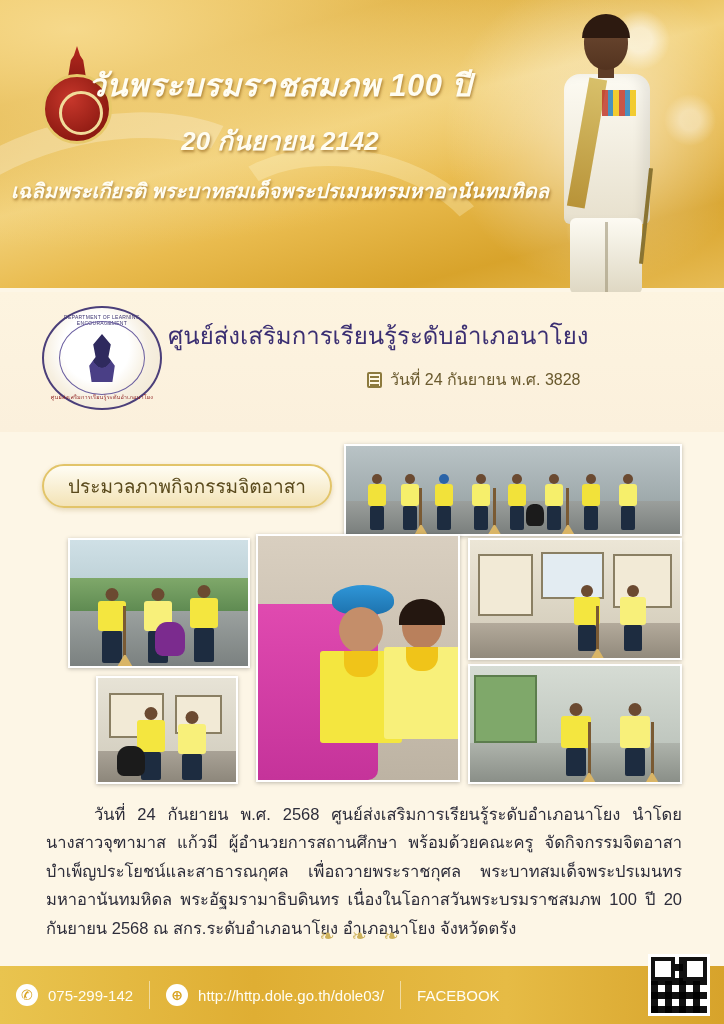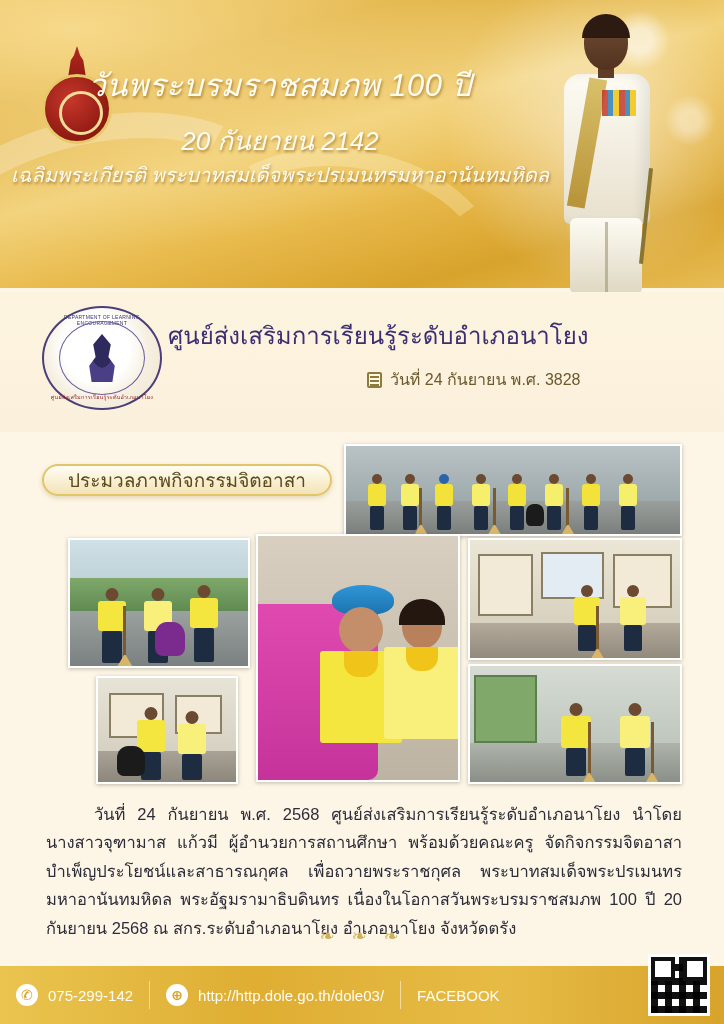--- a/index.html
+++ b/index.html
@@ -55,25 +55,25 @@
   }
   .crest .disc:after{
     content:""; position:absolute; left:14px; top:14px; width:38px; height:38px;
     border-radius:50%; border:3px solid #f1dc9a;
   }
 
   .banner-title {
     position: absolute; left: 0; top: 60px; width: 560px;
     text-align: center; color: #fffdf2;
     text-shadow: 1px 2px 3px rgba(120,70,0,.55);
-    font-style: italic; font-weight: normal;
+    font-style: italic; font-weight: bold;
   }
   .banner-title .l1 { font-size: 31px; letter-spacing: .5px; }
   .banner-title .l2 { font-size: 26px; margin-top: 10px; }
-  .banner-title .l3 { font-size: 20px; line-height: 1.45; }
+  .banner-title .l3 { font-size: 20px; margin-top: 16px; line-height: 1.45; }
 
   
   .portrait {
     position:absolute; right: 54px; top: 18px; width: 126px; height: 276px;
   }
   .portrait .head {
     position:absolute; left:40px; top:0; width:44px; height:52px; border-radius:45% 45% 50% 50%;
     background: linear-gradient(#6f4b33,#53331f);
   }
   .portrait .hair {
@@ -143,21 +143,21 @@
     justify-content:flex-end; padding-right: 8px;
   }
   .cal-icon{
     display:inline-block; width:15px; height:16px; border:2px solid #8d7a3d; border-radius:2px;
     position:relative; background:#fff8e4;
   }
   .cal-icon:before{content:"";position:absolute;left:1px;top:2px;width:9px;height:2px;background:#8d7a3d;box-shadow:0 4px 0 #8d7a3d,0 8px 0 #8d7a3d;}
 
   
   .badge {
-    position:absolute; left: 42px; top: 464px; width: 290px; height: 32px;
+    position:absolute; left: 42px; top: 464px; width: 290px; height: 44px;
     border-radius: 26px;
     background: linear-gradient(#fffdf4, #f3e3b6);
     border: 2px solid #e2c469;
     box-shadow: 0 2px 5px rgba(150,120,40,.25);
     display:flex; align-items:center; justify-content:center;
     color:#5a4a1c; font-size: 19px;
   }
 
   
   .photo { position:absolute; overflow:hidden; background:#cfcfcf; border:2px solid #fff; box-shadow:0 1px 4px rgba(0,0,0,.25); }

